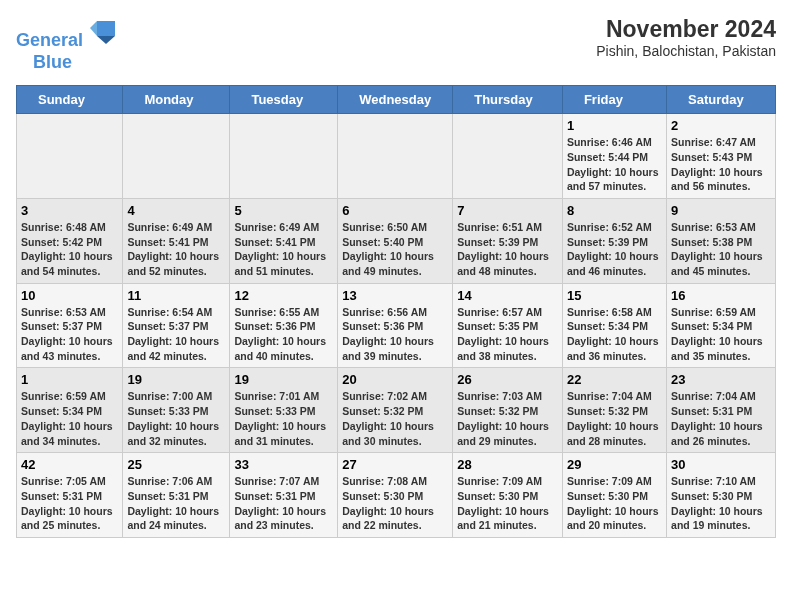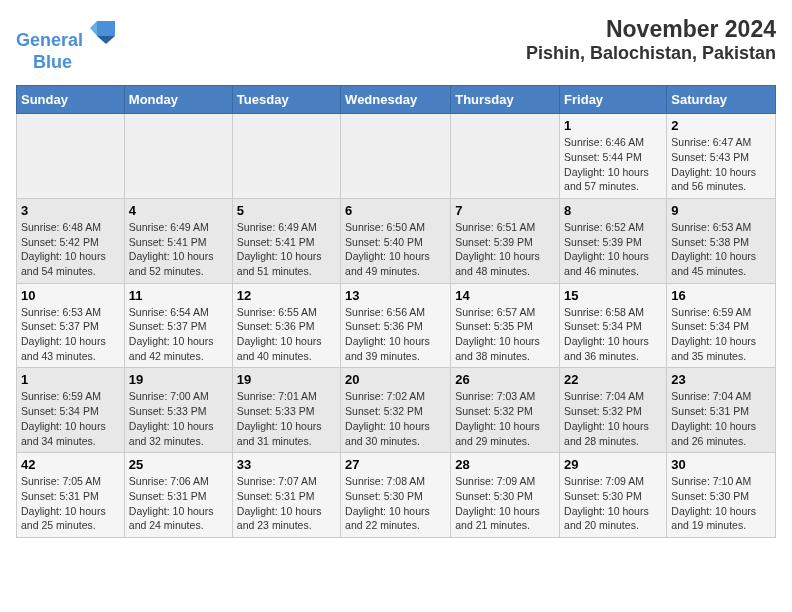--- a/index.html
+++ b/index.html
@@ -36,33 +36,32 @@
     }
     .title-section {
       text-align: right;
     }
     .month-title {
       font-size: 23px;
       font-weight: bold;
       color: #333;
     }
     .location {
-      font-size: 18px;
-      color: #333;
-      font-weight: bold;
+      font-size: 14px;
+      color: #333;
     }
     table {
       width: 100%;
       border-collapse: collapse;
       font-size: 11px;
     }
     thead tr th {
       background-color: #4a7fc1;
       color: white;
-      padding: 6px 4px;
+      padding: 6px 21px;
       text-align: left;
       font-size: 13px;
       font-weight: bold;
       border: 1px solid #3a6aa0;
     }
     tbody tr td {
       border: 1px solid #ccc;
       padding: 4px;
       vertical-align: top;
       width: 113px;
@@ -77,20 +76,21 @@
     .day-num {
       font-weight: bold;
       font-size: 13px;
       display: block;
       margin-bottom: 2px;
     }
     .day-info {
       color: #333;
       line-height: 1.4;
       font-size: 10.5px;
+      font-weight: bold;
     }
     .empty-cell {
       background-color: #f0f0f0 !important;
     }
   </style>
 </head>
 <body>
 
 <div class="header">
   <div class="logo">

